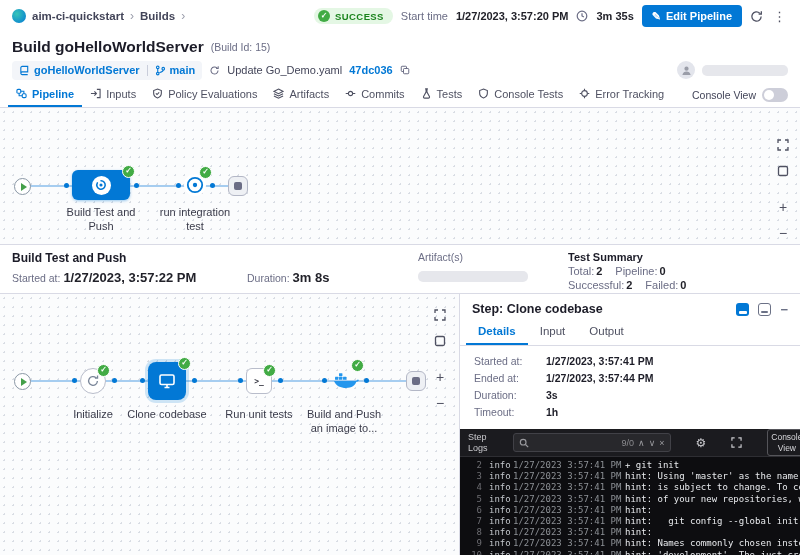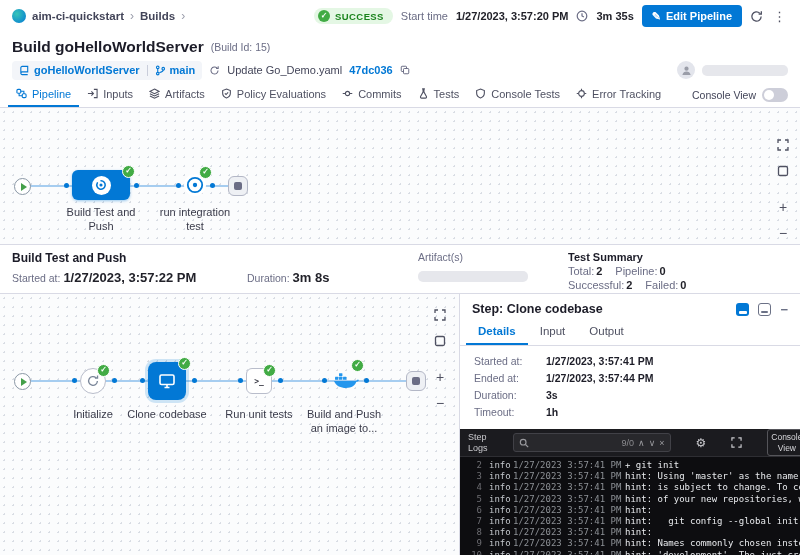--- a/index.html
+++ b/index.html
@@ -43,21 +43,21 @@
   .spacer { flex:1; }
   .avatar { width:18px; height:18px; border-radius:50%; background:#e3e5ec; display:flex;
             align-items:center; justify-content:center; cursor:pointer; }
   .redact { width:86px; height:11px; border-radius:5px; background:#e6e7ec; }
 
   
   .tabbar { height:26px; display:flex; align-items:stretch; border-bottom:1px solid #d9dae5; padding:0 12px 0 8px; }
   .tab { display:flex; align-items:center; gap:5px; padding:0 8px; font-size:11px; color:#4f5162;
          cursor:pointer; border-bottom:2px solid transparent; }
   .tab svg { flex:none; }
-  .tab.active { color:#0278d5; font-weight:400; border-bottom-color:#0278d5; }
+  .tab.active { color:#0278d5; font-weight:700; border-bottom-color:#0278d5; }
   .cv-wrap { display:flex; align-items:center; gap:6px; }
   .cv-label { font-size:10.5px; color:#434559; }
   .switch { width:26px; height:14px; border-radius:8px; background:#cdced9; position:relative; cursor:pointer; display:inline-block; }
   .knob { position:absolute; left:2px; top:2px; width:10px; height:10px; border-radius:50%; background:#fff; }
 
   
   .canvas { position:relative; background-color:#fbfcfd;
             background-image:radial-gradient(circle, #d9dde4 1px, transparent 1px);
             background-size:9px 9px; }
   .canvas-top { height:136px; }
@@ -260,34 +260,34 @@
       <span style="display:flex">
           <svg width="11" height="11" viewBox="0 0 12 12" fill="none" stroke="currentColor" stroke-width="1.2">
             <path d="M7.5 1.5H11v9H7.5M1 6h6M4.8 3.8 7 6 4.8 8.2"></path>
           </svg>
         </span>
       <span>Inputs</span>
     </div>
     <div class="tab">
       <span style="display:flex">
           <svg width="11" height="11" viewBox="0 0 12 12" fill="none" stroke="currentColor" stroke-width="1.2">
+            <path d="M6 1.2l4.2 1.6v2.8c0 2.8-1.9 4.3-4.2 5.2C3.7 9.9 1.8 8.4 1.8 5.6V2.8z"></path>
+            <path d="M4.2 5.8l1.3 1.3 2.3-2.4"></path>
+          </svg>
+        </span>
+      <span>Policy Evaluations</span>
+    </div>
+    <div class="tab">
+      <span style="display:flex">
+          <svg width="11" height="11" viewBox="0 0 12 12" fill="none" stroke="currentColor" stroke-width="1.2">
             <path d="M6 1.2 11 3.7 6 6.2 1 3.7z"></path>
             <path d="M1 6.2l5 2.5 5-2.5M1 8.6l5 2.5 5-2.5"></path>
           </svg>
         </span>
       <span>Artifacts</span>
-    </div>
-    <div class="tab">
-      <span style="display:flex">
-          <svg width="11" height="11" viewBox="0 0 12 12" fill="none" stroke="currentColor" stroke-width="1.2">
-            <path d="M6 1.2l4.2 1.6v2.8c0 2.8-1.9 4.3-4.2 5.2C3.7 9.9 1.8 8.4 1.8 5.6V2.8z"></path>
-            <path d="M4.2 5.8l1.3 1.3 2.3-2.4"></path>
-          </svg>
-        </span>
-      <span>Policy Evaluations</span>
     </div>
     <div class="tab">
       <span style="display:flex">
           <svg width="11" height="11" viewBox="0 0 12 12" fill="none" stroke="currentColor" stroke-width="1.2">
             <circle cx="6" cy="6" r="2.3"></circle>
             <path d="M.8 6h2.9M8.3 6h2.9"></path>
           </svg>
         </span>
       <span>Commits</span>
     </div>

